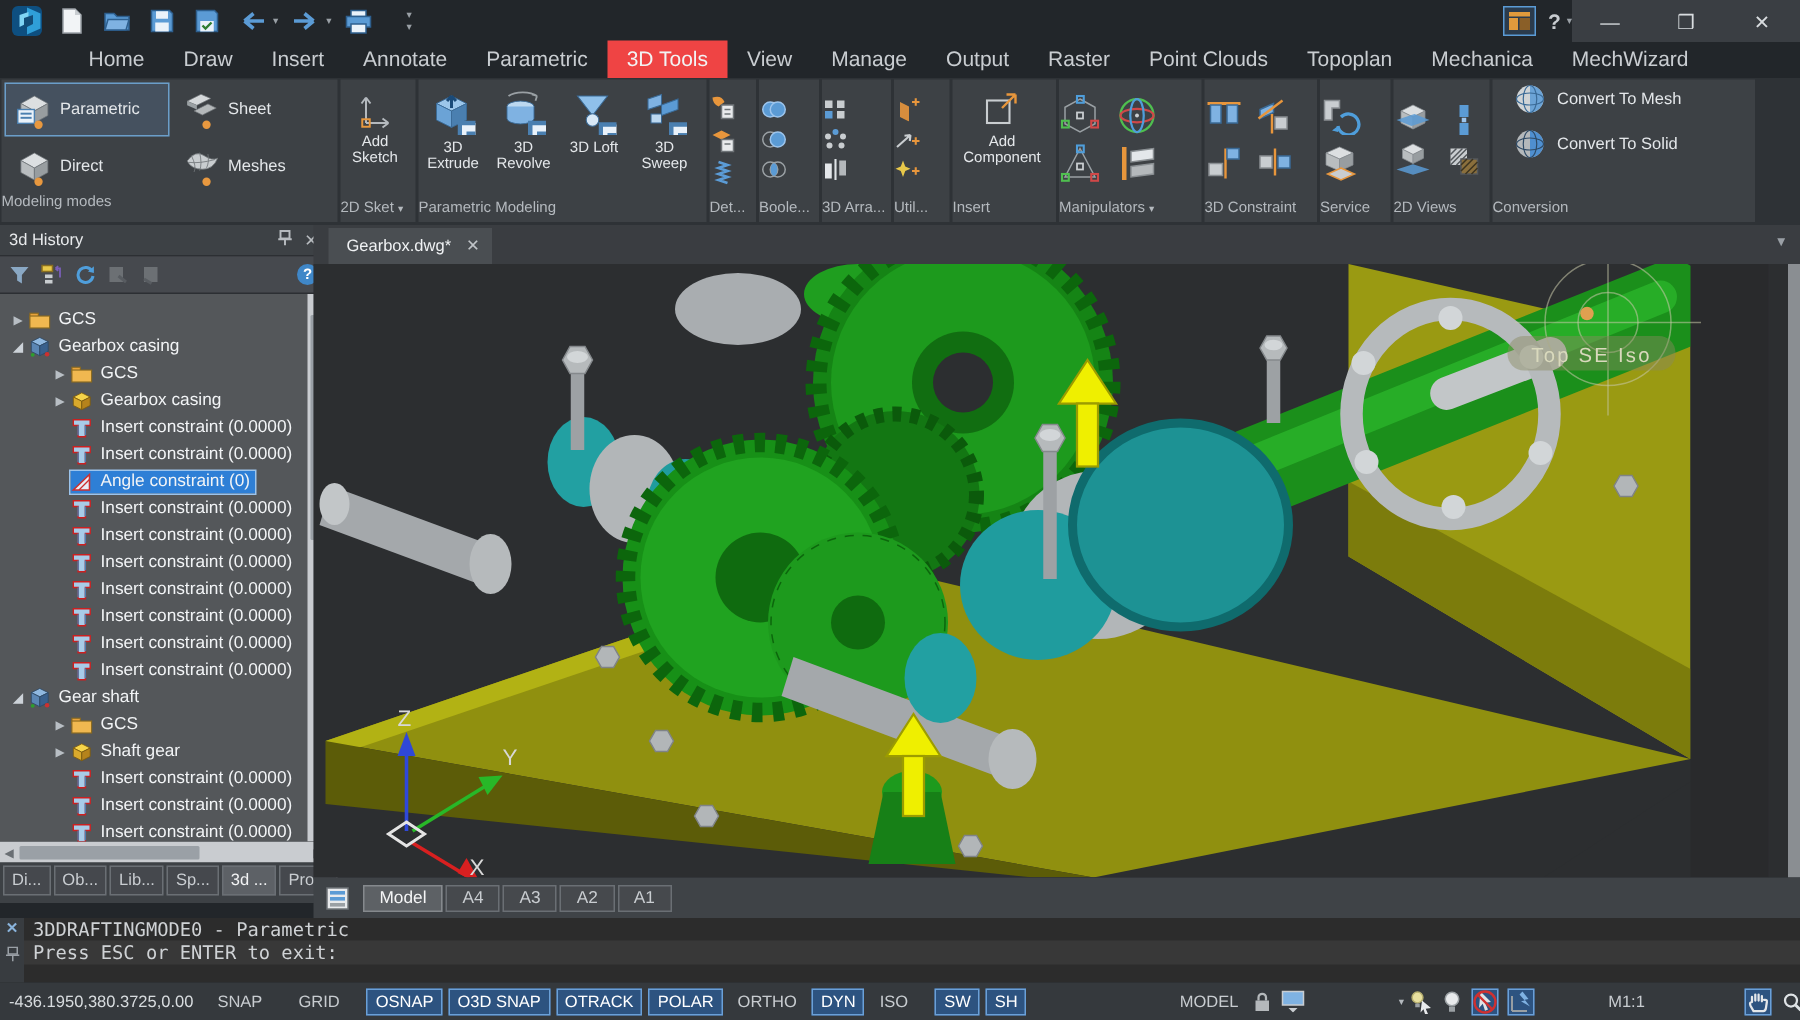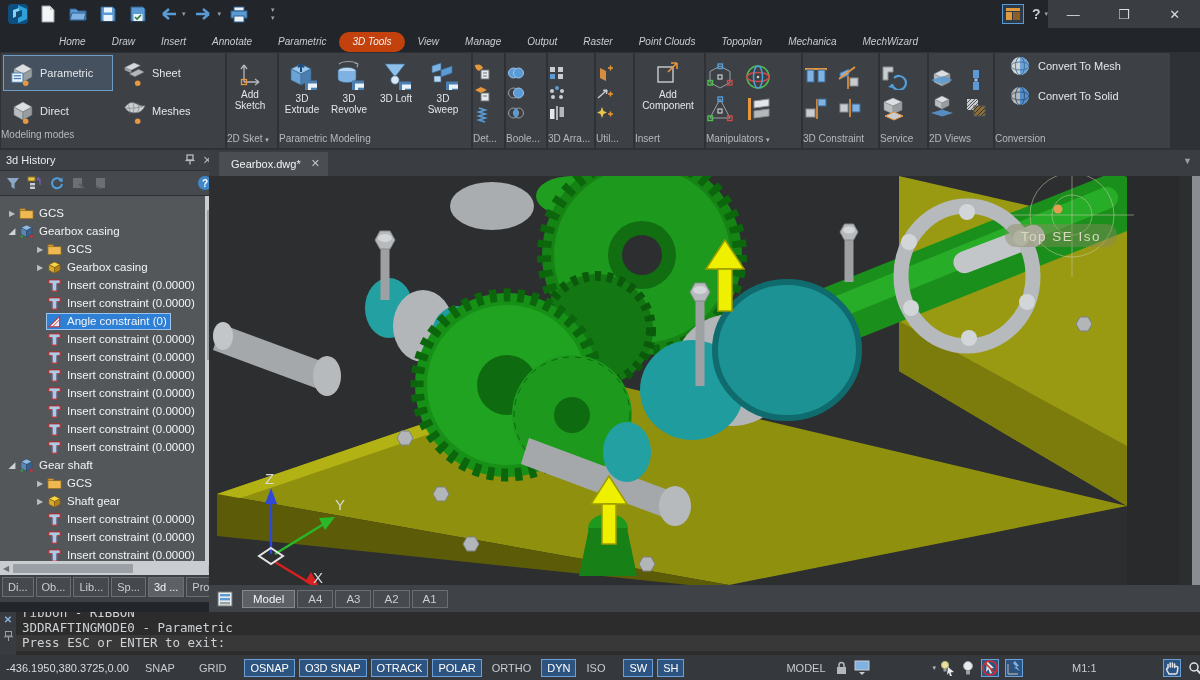--- a/index.html
+++ b/index.html
@@ -12,22 +12,22 @@
   .qat { display:flex; align-items:center; gap:6px; margin-left:6px; }
   .qbtn { width:24px; height:22px; display:flex; align-items:center; justify-content:center; }
   .qcaret { color:#9aa0a6; font-size:7px; margin-left:-4px; }
   .tb-right { position:absolute; right:152px; top:0; height:28px; display:flex; align-items:center; gap:8px; }
   .helpq { color:#c8ccd0; font-size:14px; font-weight:bold; }
   .wincontrols { position:absolute; right:0; top:0; width:152px; height:28px; background:#3a3e43; display:flex; }
   .wc { flex:1; display:flex; align-items:center; justify-content:center; color:#d8dcdf; font-size:13px; }
 
   
   .ribbontabs { position:absolute; left:0; top:28px; width:1200px; height:24px; background:#22262a; display:flex; align-items:flex-end; padding-left:46px; }
-  .rtab { padding:4px 13px 5px; font-size:10px; color:#c9cdd1; white-space:nowrap;font-style:italic; }
-  .rtab.active { background:#c2410c; color:#f2f3f4;border-radius:10px; }
+  .rtab { padding:4px 13px 5px; font-size:14px; color:#c9cdd1; white-space:nowrap; }
+  .rtab.active { background:#ef4444; color:#f2f3f4; }
 
   
   .ribbon { position:absolute; left:0; top:52px; width:1200px; height:98px; background:#2e3236; display:flex; gap:2px; padding:1px 0 2px 1px; }
   .panel { background:#3d4145; height:95px; display:flex; flex-direction:column; flex:none; }
   .pbody { flex:1; display:flex; align-items:center; justify-content:flex-start; }
   .plabel { height:15px; text-align:left; font-size:10px; color:#b4b9be; white-space:nowrap; overflow:hidden; }
   .bigbtn { width:46px; display:flex; flex-direction:column; align-items:center; padding-top:6px; height:78px; }
   .bigbtn .blabel { font-size:10px; color:#e4e7ea; text-align:center; line-height:11px; margin-top:3px; }
   .vstack { display:flex; flex-direction:column; gap:4px; align-items:center; }
   .grid22 { display:grid; grid-template-columns:auto auto; gap:4px 10px; align-items:center; justify-items:center; }
@@ -949,21 +949,20 @@
   <div class="cmd">
     <div class="cmdside">
       <span class="cx">✕</span>
       <svg width="9" height="10" viewBox="0 0 9 10">
           <rect x="1.5" y="0.5" width="6" height="4.5" fill="none" stroke="#9aa0a6"></rect>
           <line x1="0" y1="5.8" x2="9" y2="5.8" stroke="#9aa0a6"></line>
           <line x1="4.5" y1="5.8" x2="4.5" y2="10" stroke="#9aa0a6"></line>
         </svg>
     </div>
     <div class="cmdtext">
-      <div class="cline clip">ribbon - RIBBON</div>
       <div class="cline">3DDRAFTINGMODE0 - Parametric</div>
       <div class="cprompt">Press ESC or ENTER to exit:</div>
     </div>
   </div>
 
   <div class="status">
     <span class="coords">-436.1950,380.3725,0.00</span>
     <span class="tg">SNAP</span>
     <span class="sep"></span>
     <span class="tg">GRID</span>

